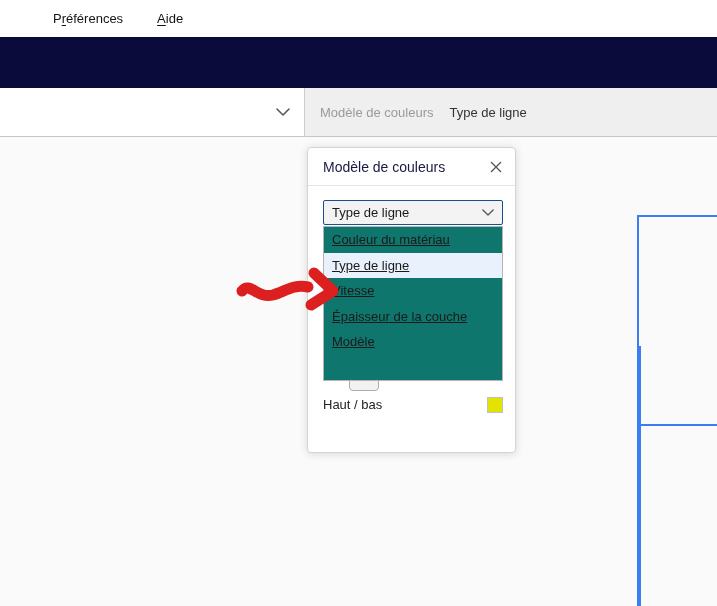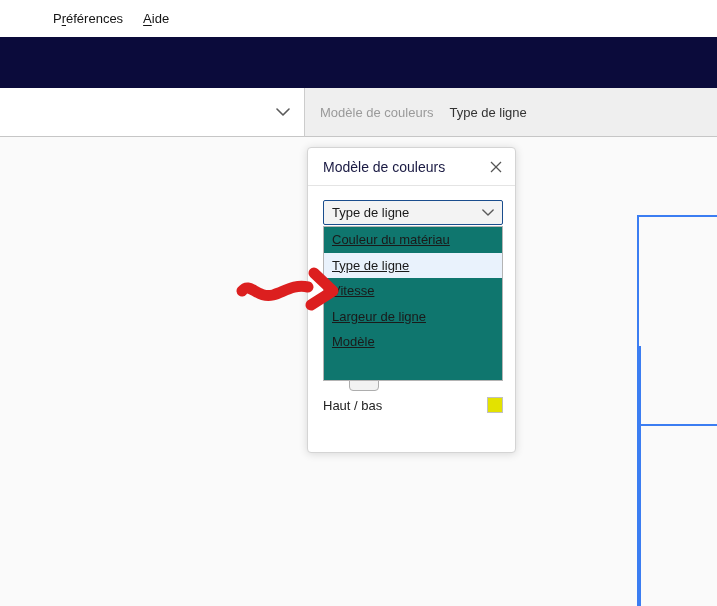--- a/index.html
+++ b/index.html
@@ -14,21 +14,21 @@
 
   
   .menubar {
     position:absolute; left:0; top:0; width:717px; height:37px;
     background:#ffffff; display:flex; align-items:center;
     padding-left:10px; z-index:5;
   }
   .menu-item {
     font-size:13px; color:#141414; padding:4px 8px; cursor:default;margin-left:35px;
   }
-  .menu-item + .menu-item { margin-left:4px; }
+  .menu-item + .menu-item { margin-left:18px; }
   .accel { text-decoration:underline; text-underline-offset:2px; }
 
   
   .navybar {
     position:absolute; left:0; top:37px; width:717px; height:51px;
     background:#0b0b3b; z-index:5;
   }
 
   
   .toolbar { position:absolute; left:0; top:88px; width:717px; height:49px; z-index:5; }
@@ -87,21 +87,21 @@
     background:#0f766e; border:1px solid #b4b4b4; z-index:12;text-decoration:underline;
   }
   .opt {
     height:25.5px; display:flex; align-items:center;
     padding-left:8px; font-size:13px; color:#1a1a1a; cursor:pointer;
   }
   .opt.selected { background:#e9f2fc; }
 
   .legend-row {
     position:absolute; left:15px; width:180px; height:16px;
-    display:flex; align-items:center; z-index:11;
+    display:flex; align-items:flex-start; z-index:11;
   }
   .legend-row.r0 { top:249px; }
   .legend-row.r1 { top:276px; }
   .legend-label { font-size:13px; color:#222; flex:1; }
   .swatch { width:16px; height:16px; border:1px solid #c0c0c0; }
 
   
   .arrow-svg { position:absolute; left:230px; top:260px; z-index:20; }
   .arrow-stroke { stroke:#dc1f1f; stroke-width:11; fill:none; stroke-linecap:round; stroke-linejoin:round; }
 </style>
@@ -149,21 +149,21 @@
         <polyline points="1,1 7,7 13,1"></polyline>
       </svg>
   </div>
 
   <div class="hidden-widget"></div>
 
   <div class="dropdown">
     <div class="opt">Couleur du matériau</div>
     <div class="opt selected">Type de ligne</div>
     <div class="opt">Vitesse</div>
-    <div class="opt">Largeur de ligne</div>
+    <div class="opt">Épaisseur de la couche</div>
     <div class="opt">Modèle</div>
   </div>
 
   <div class="legend-row r0">
     <span class="legend-label">Haut / bas</span>
     <span class="swatch" style="background-color: rgb(227, 226, 0);"></span>
   </div>
 </div>
 
 <svg class="arrow-svg" width="112" height="58" viewBox="0 0 112 58">

